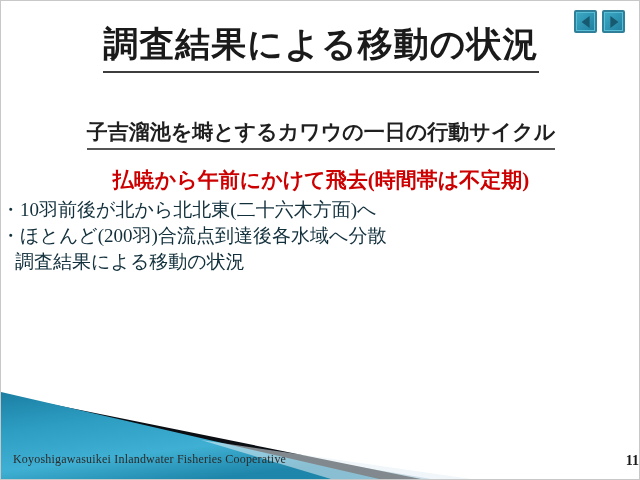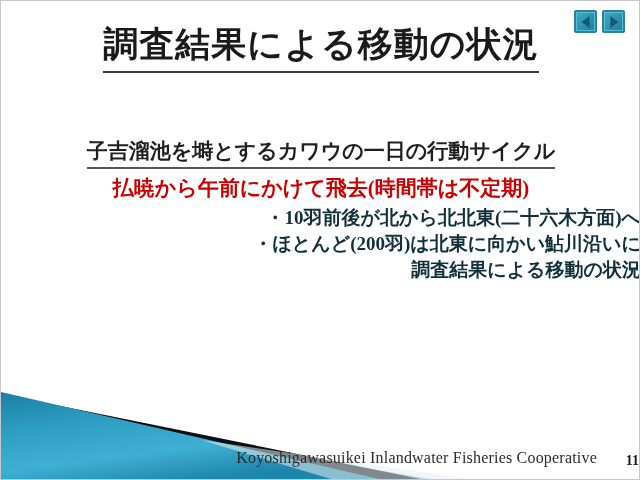--- a/index.html
+++ b/index.html
@@ -76,60 +76,60 @@
   }
   .title .u {
     display: inline-block;
     border-bottom: 2px solid #3d3d3d;
     padding-bottom: 3px;
   }
 
   
   .subtitle {
     position: absolute;
-    top: 136px;
+    top: 117px;
     left: 0;
     width: 640px;
     text-align: center;
     font-family: "Liberation Serif", serif;
     font-size: 21px;
     font-weight: bold;
     color: #1f1f1f;
     white-space: nowrap;
   }
   .subtitle .u {
     display: inline-block;
     border-bottom: 2px solid #555555;
     padding-bottom: 2px;
   }
 
   
   .body-area {
     position: absolute;
-    top: 174px;
+    top: 166px;
     left: 0;
     width: 640px;
   }
   .sec-head {
     text-align: center;
     font-family: "Liberation Serif", serif;
     font-size: 21px;
     font-weight: bold;
     color: #cc0000;
     white-space: nowrap;
     line-height: 1.28;
   }
   .bullets {
     margin-top: 3px;
   }
   .bullet {
-    text-align: right;
+    text-align: left;
     font-family: "Liberation Serif", serif;
     font-size: 19px;
-    font-weight: bold;
+    font-weight: normal;
     color: #12303c;
     white-space: nowrap;
     line-height: 1.38;
   }
   .bullet .cont {
     display: inline-block;
     padding-left: 14px;
   }
   .gap {
     height: 21px;
@@ -142,26 +142,25 @@
     bottom: 0;
     width: 640px;
     height: 105px;
     pointer-events: none;
     z-index: 5;
   }
 
   
   .footer-text {
     position: absolute;
-    left: 4px;
+    left: 12px;
     bottom: 12px;
     width: 592px;
-    text-align: right;
-    font-family: "Liberation Serif", serif;
-    font-size: 16px;
+    font-family: "Liberation Serif", serif;
+    font-size: 12px;
     color: #2b2b2b;
     letter-spacing: 0.2px;
     z-index: 20;
   }
   .page-num {
     position: absolute;
     right: 0;
     bottom: 10px;
     font-family: "Liberation Serif", serif;
     font-size: 14px;
@@ -194,21 +193,21 @@
 
   <div class="body-area">
 
     <div>
       <div class="sec-head">払暁から午前にかけて飛去(時間帯は不定期)</div>
       <div class="bullets">
         <div class="bullet">
           <span>・10羽前後が北から北北東(二十六木方面)へ</span>
         </div>
         <div class="bullet">
-          <span>・ほとんど(200羽)は北東に向かい鮎川沿いに</span>
+          <span>・ほとんど(200羽)合流点到達後各水域へ分散</span>
         </div>
         <div class="bullet">
           <span class="cont">調査結果による移動の状況</span>
         </div>
       </div>
     </div>
 
     <div class="gap"></div>
 
 

